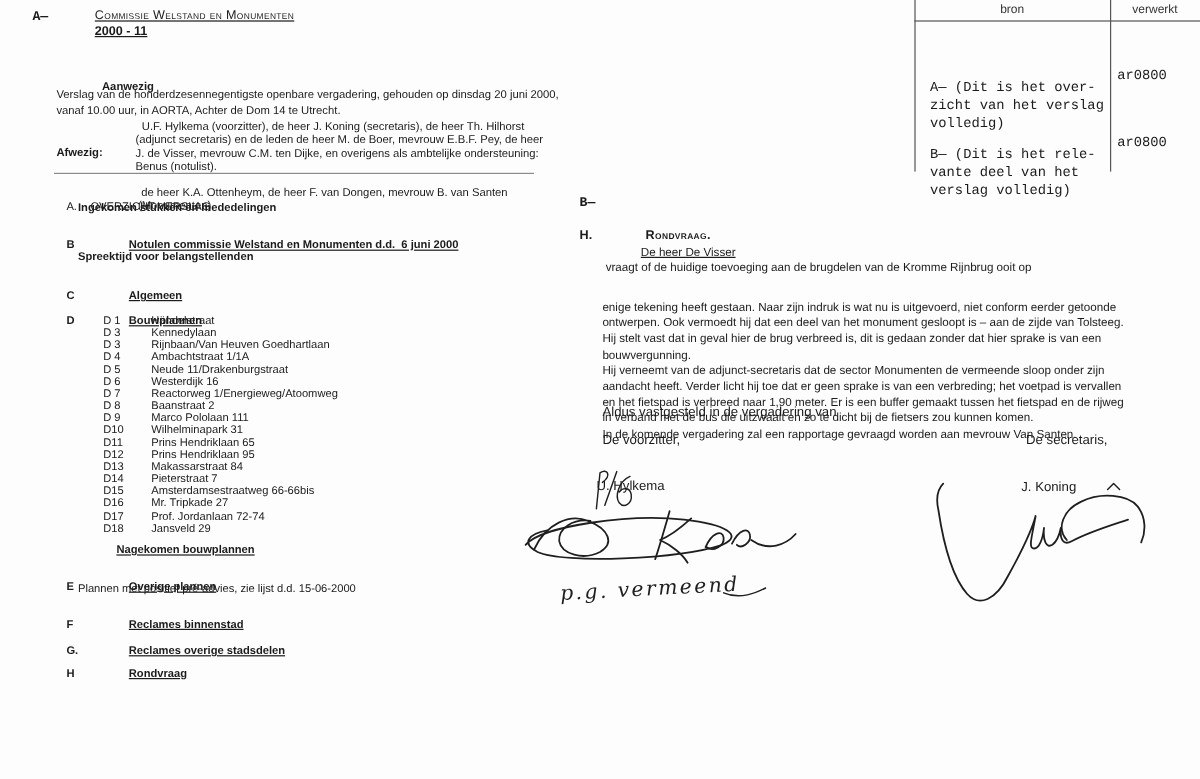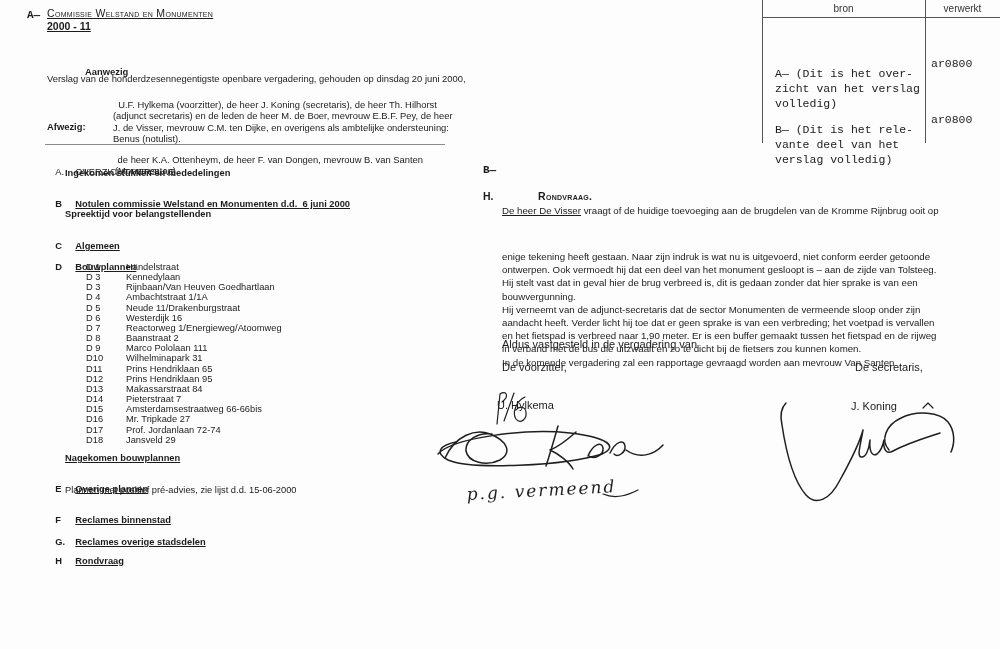--- a/index.html
+++ b/index.html
@@ -10,21 +10,21 @@
   html,body{margin:0;padding:0;background:#e8e8e8;}
   .page{
     position:relative;width:1000px;height:649px;background:var(--paper);
     font-family:"Liberation Sans","DejaVu Sans",sans-serif;color:var(--ink);
     overflow:hidden;margin:0 auto;
   }
   .abs{position:absolute;}
   .mono{font-family:"Liberation Mono","DejaVu Sans Mono",monospace;}
   .pre{white-space:pre;}
   .b{font-weight:bold;}
-  .ul{text-decoration:underline;}
+  .ul{text-decoration:underline;margin-left:32px;}
   .sc{font-variant:small-caps;letter-spacing:.3px;}
 
   
   .doc-title{font-size:10.5px;}
   .doc-number{font-size:10.5px;margin-top:1px;text-decoration:underline;}
   .t94{font-size:9.4px;}
   .lh13 > div{line-height:13px;}
   .lh113 > div{line-height:11.3px;}
   .hrule{height:1px;background:var(--rule);}
 
@@ -60,21 +60,21 @@
 
   <div class="abs mono b" style="left:27px;top:9px;font-size:11px;">A—</div>
 
   <div class="abs" style="left:47px;top:7px;">
     <div class="doc-title sc ul">Commissie Welstand en Monumenten</div>
     <div class="doc-number b ul">2000 - 11</div>
   </div>
 
   <div class="abs pre t94 lh13" style="left:47px;top:39px;">
     
-  <div>Verslag van de honderdzesennegentigste openbare vergadering, gehouden op dinsdag 20 juni 2000,</div></div>
+  <div>Verslag van de honderdzesennegentigste openbare vergadering, gehouden op dinsdag 20 juni 2000,</div><div>vanaf 10.00 uur, in AORTA, Achter de Dom 14 te Utrecht.</div></div>
 
   <div class="abs b t94" style="left:57px;top:66px;margin-left:28px;">Aanwezig</div>
   <div class="abs pre t94 lh113" style="left:113px;top:66px;">
     
   <div>  U.F. Hylkema (voorzitter), de heer J. Koning (secretaris), de heer Th. Hilhorst</div><div>(adjunct secretaris) en de leden de heer M. de Boer, mevrouw E.B.F. Pey, de heer</div><div>J. de Visser, mevrouw C.M. ten Dijke, en overigens als ambtelijke ondersteuning:</div><div>Benus (notulist).</div></div>
 
   <div class="abs b t94" style="left:47px;top:121px;text-align:right;">Afwezig:</div>
   <div class="abs pre t94 lh113" style="left:115px;top:121px;">
     
   <div> de heer K.A. Ottenheym, de heer F. van Dongen, mevrouw B. van Santen</div><div>(Monumenten).</div></div>

